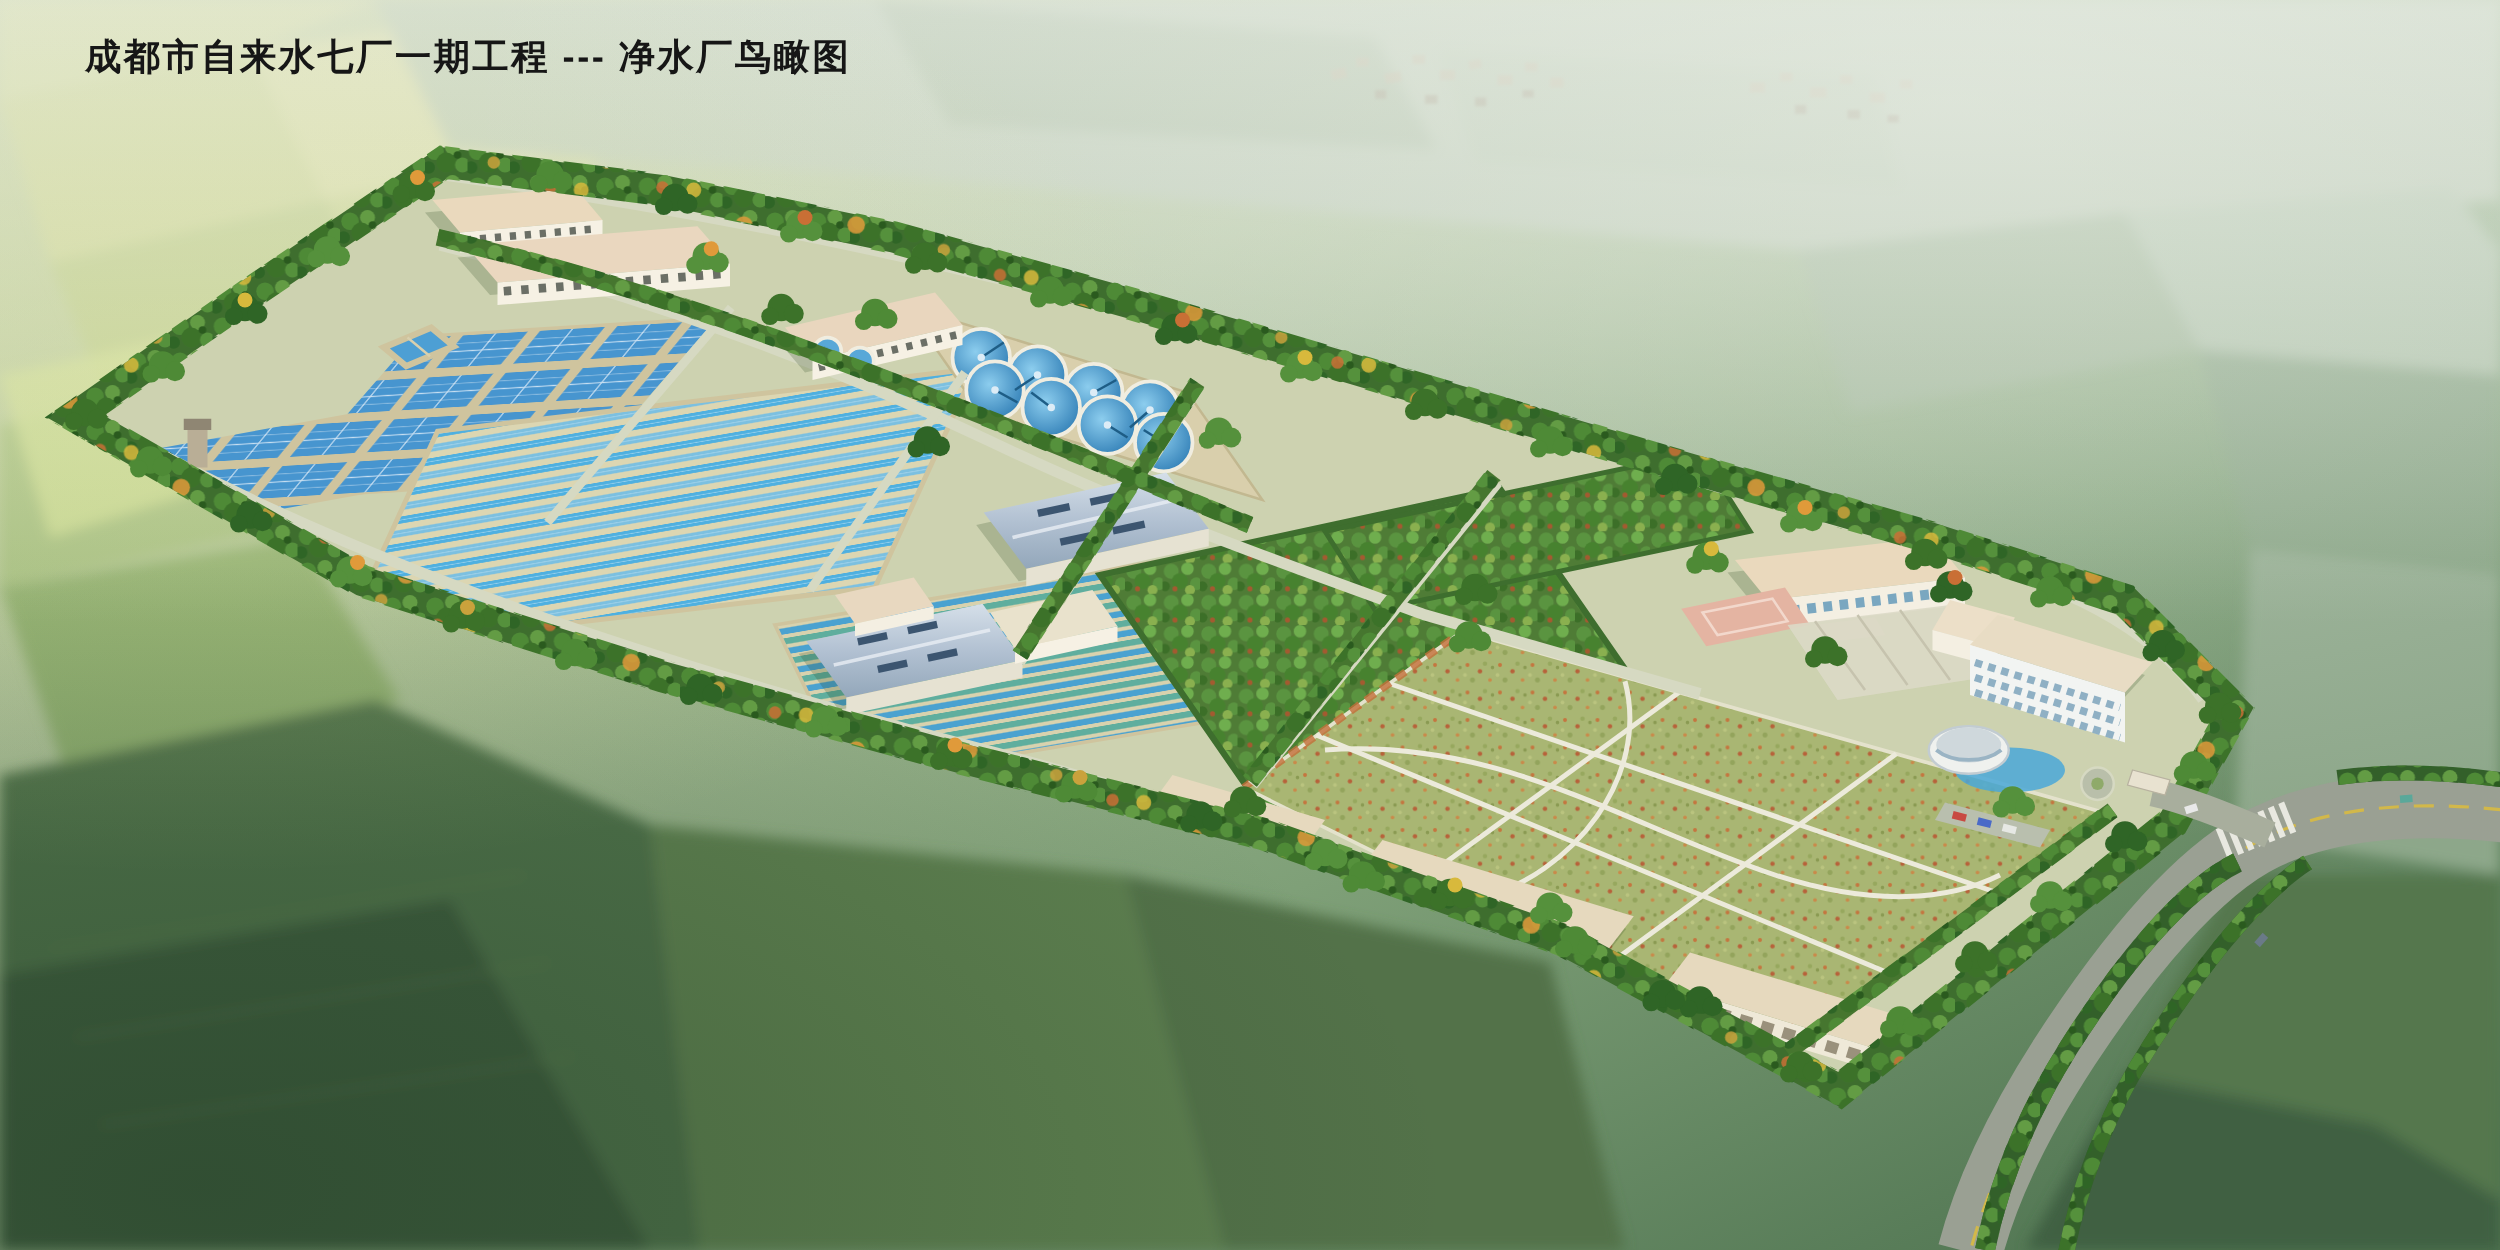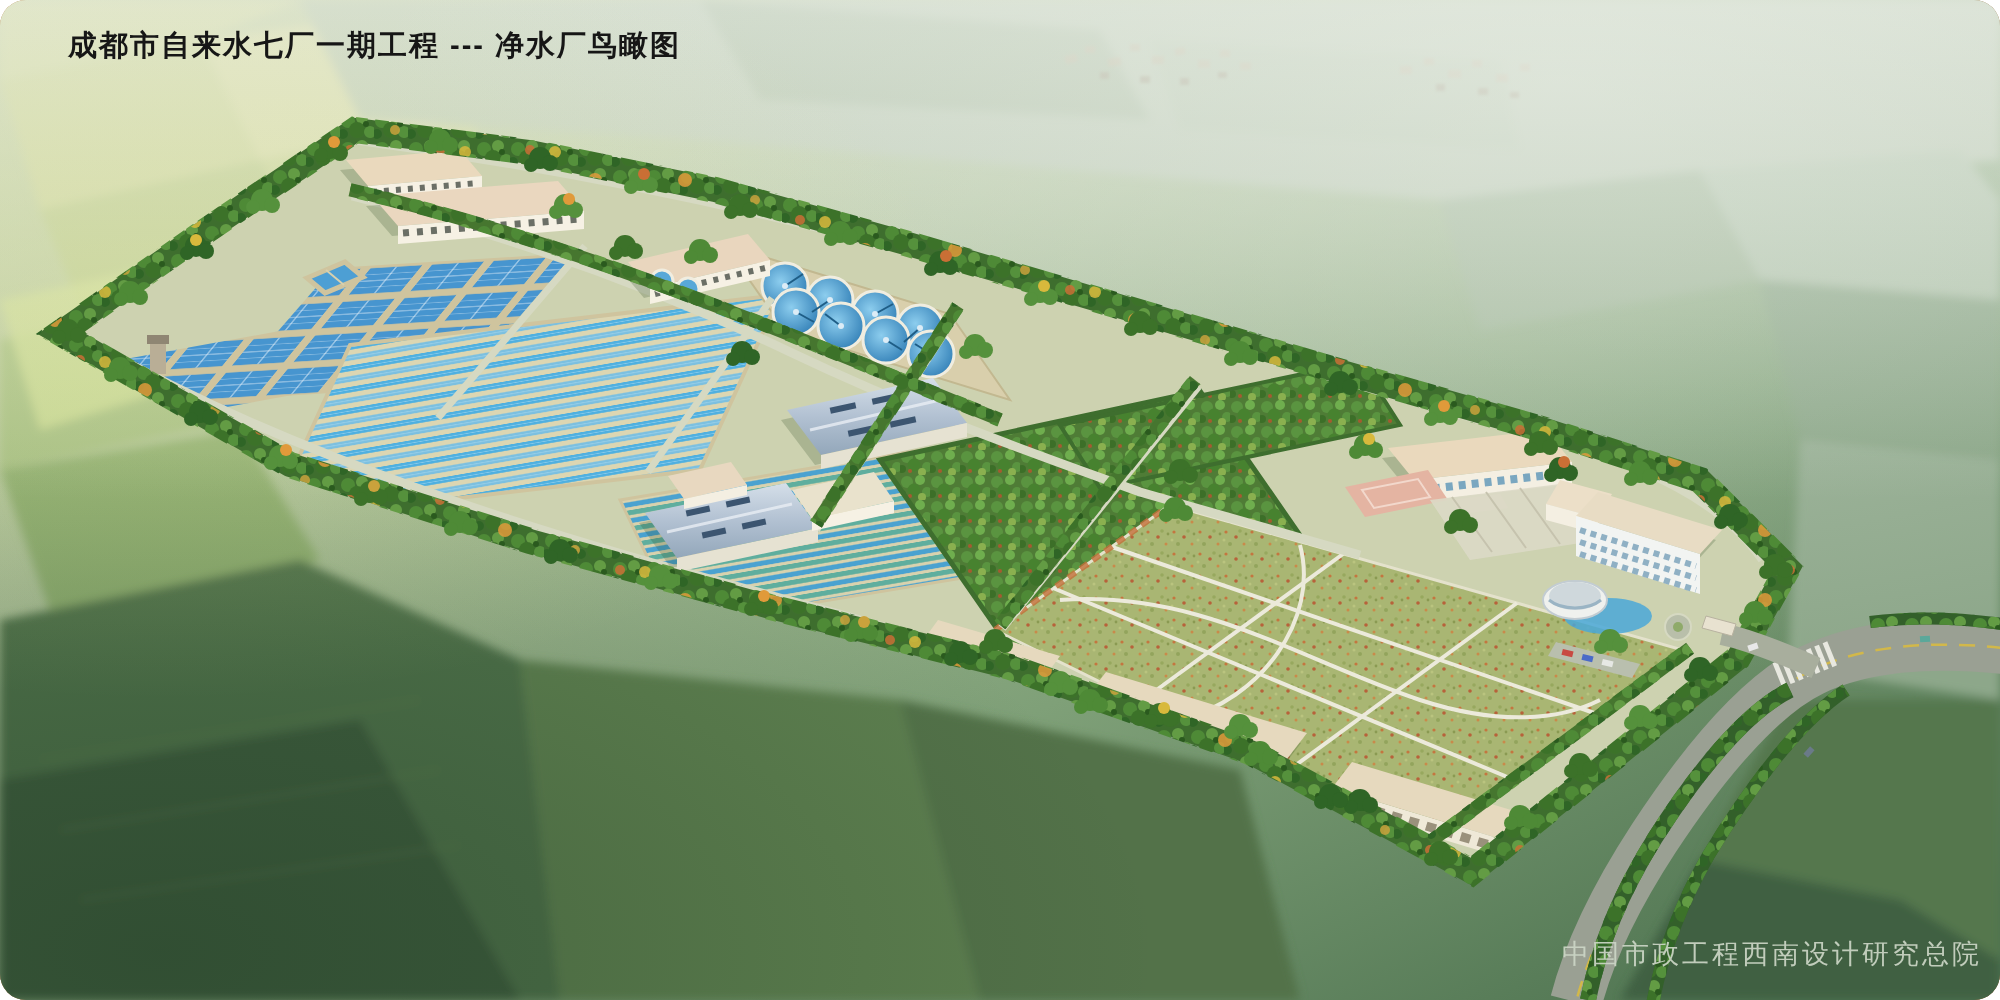--- a/index.html
+++ b/index.html
@@ -1,16 +1,16 @@
 <!DOCTYPE html>
 <html><head>
 <meta charset="utf-8">
 <style>
   html,body{margin:0;padding:0;}
-  .stage{position:relative;width:2000px;height:1000px;overflow:hidden;background:#c2410c;font-family:"Liberation Sans",sans-serif;border-radius:26px;}
+  .stage{position:relative;width:2000px;height:1000px;overflow:hidden;background:#c2410c;font-family:"Liberation Sans",sans-serif;}
   .stage svg{position:absolute;left:0;top:0;}
   .caption-title{position:absolute;left:68px;top:26px;font-weight:700;font-size:29px;letter-spacing:2px;color:#161616;white-space:nowrap;}
   .caption-credit{position:absolute;right:18px;bottom:28px;font-weight:400;font-size:27px;letter-spacing:3px;color:#ccd6c6;opacity:.92;white-space:nowrap;}
 </style>
 </head>
 <body>
 
 <div class="stage">
 <svg width="2000" height="1000" viewBox="0 0 2000 1000">
 <defs>
@@ -475,14 +475,13 @@
     <path d="M1790,690 C1745,712 1695,775 1655,838 C1625,886 1600,940 1588,1000" stroke="url(#treeTex)" stroke-width="16"></path>
     <path d="M1846,690 C1800,720 1748,790 1708,856 C1683,900 1663,950 1653,1002" stroke="#33602a" stroke-width="13"></path>
     <path d="M1846,690 C1800,720 1748,790 1708,856 C1683,900 1663,950 1653,1002" stroke="url(#treeTex)" stroke-width="13"></path>
     <path d="M1870,622 C1915,616 1960,618 2003,624" stroke="#33602a" stroke-width="12"></path>
     <path d="M1870,622 C1915,616 1960,618 2003,624" stroke="url(#treeTex)" stroke-width="12"></path>
   </g>
 </g>
 </svg>
 
 <div class="caption-title">成都市自来水七厂一期工程 --- 净水厂鸟瞰图</div>
-<div class="caption-credit">中国市政工程西南设计研究总院</div>
 </div>
 
 </body></html>

